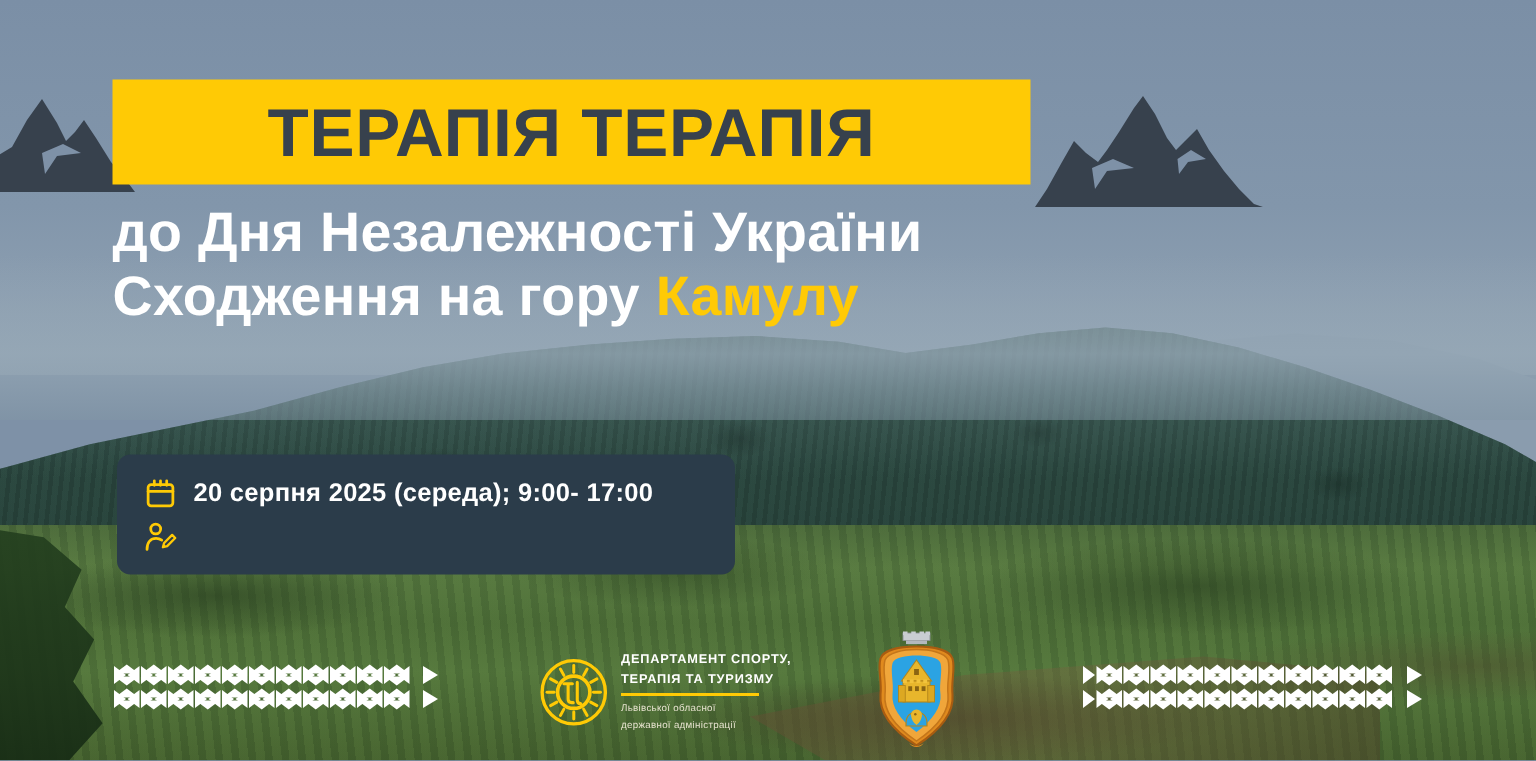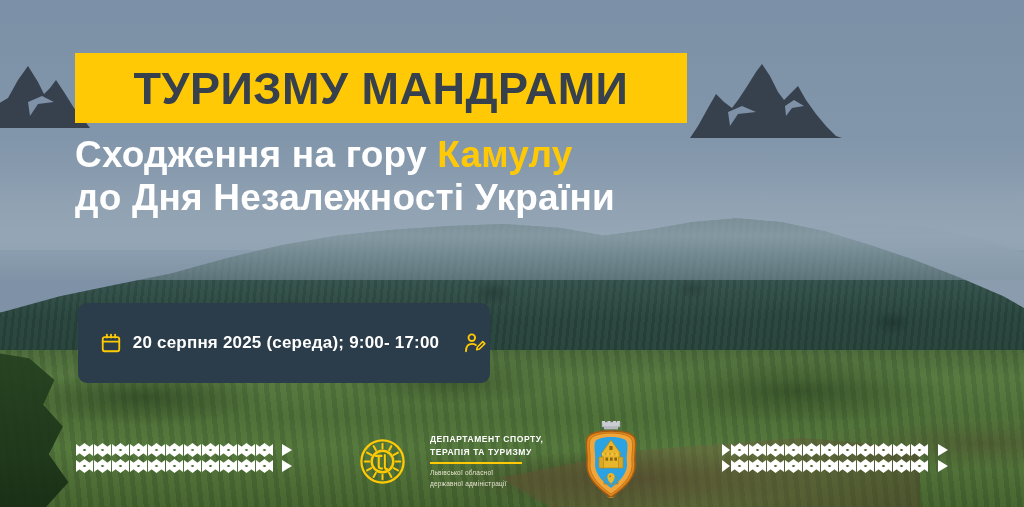--- a/index.html
+++ b/index.html
@@ -108,34 +108,34 @@
     letter-spacing:.2px;
   }
   .subtitle .hl{color:#ffca05;}
   .sub-line{white-space:nowrap;}
 
   
   .infobox{
     position:absolute;left:78px;top:303px;width:412px;height:80px;
     background:#2b3c4a;border-radius:9px;
     padding:0;box-sizing:border-box;
-    display:flex;flex-direction:row;justify-content:center;gap:7px;
+    display:flex;flex-direction:column;justify-content:center;gap:7px;
   }
   .info-row{display:flex;align-items:center;gap:11px;padding-left:18px;}
   .info-ic{width:22px;height:22px;flex:0 0 22px;display:block;}
   .info-txt{font-size:17px;font-weight:bold;color:#ffffff;letter-spacing:.2px;white-space:nowrap;}
 
   
   .ornament{position:absolute;top:442px;height:32px;}
   .orn-left{left:76px;width:216px;}
   .orn-right{left:722px;width:226px;}
 
   .dept-logo{
     position:absolute;left:360px;top:434px;
-    display:flex;align-items:center;gap:25px;
+    display:flex;align-items:center;gap:9px;
   }
   .dept-mark{width:45px;height:45px;flex:0 0 45px;}
   .dept-copy{display:flex;flex-direction:column;gap:2px;}
   .dept-title{
     font-size:8.5px;font-weight:bold;color:#ffffff;letter-spacing:.55px;
     line-height:1.28;white-space:nowrap;
   }
   .dept-rule{width:92px;height:1.5px;background:#ffca05;margin:2.5px 0 3px 0;}
   .dept-sub{
     font-size:6.5px;color:#e7e3cf;letter-spacing:.2px;line-height:1.35;white-space:nowrap;
@@ -169,28 +169,28 @@
   </svg>
 
   <svg class="mtn-art mtn-right" width="152" height="82" viewBox="0 0 152 82">
     <path d="M0 82 L8 70 L18 52 L26 38 L34 46 L42 52 L48 44 L56 32 L66 16 L72 8 L80 20 L88 36 L94 44
              L100 38 L108 30 L116 44 L126 58 L136 70 L146 80 L152 82 Z" fill="#37414d"></path>
     <path d="M52 50 L66 56 L48 58 L40 70 L38 56 Z" fill="#7e91a7"></path>
     <path d="M104 44 L114 50 L102 52 L96 60 L95 50 Z" fill="#7e91a7"></path>
   </svg>
 
   <div class="banner">
-    <div class="banner-text">ТУРИЗМУ МАНДРАМИ</div>
+    <div class="banner-text">ТЕРАПІЯ ТЕРАПІЯ</div>
   </div>
 
   <div class="subtitle">
+    <div class="sub-line">до Дня Незалежності України</div>
     <div class="sub-line">
       <span>Сходження на гору </span><span class="hl">Камулу</span>
     </div>
-    <div class="sub-line">до Дня Незалежності України</div>
   </div>
 
   <div class="infobox">
 
     <div class="info-row">
       <svg class="info-ic" viewBox="0 0 24 24" fill="none" stroke="#ffca05" stroke-width="2" stroke-linecap="round" stroke-linejoin="round">
         <rect x="3" y="5.5" width="18" height="15.5" rx="2.2"></rect>
         <line x1="3" y1="10.5" x2="21" y2="10.5"></line>
         <line x1="7.5" y1="2.8" x2="7.5" y2="6"></line>
         <line x1="12" y1="2.8" x2="12" y2="6"></line>

